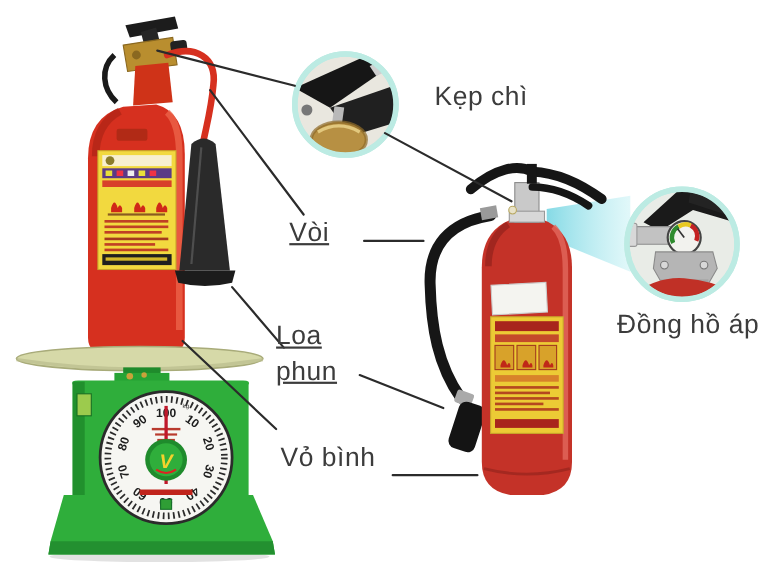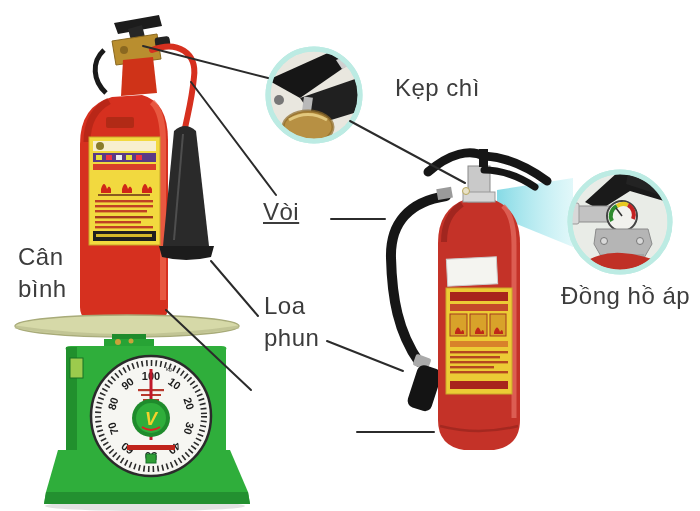--- a/index.html
+++ b/index.html
@@ -215,18 +215,18 @@
     <line x1="350" y1="121" x2="465" y2="183"></line>
     <line x1="191" y1="82" x2="276" y2="195"></line>
     <line x1="331" y1="219" x2="385" y2="219"></line>
     <line x1="211" y1="261" x2="258" y2="316"></line>
     <line x1="327" y1="341" x2="403" y2="371"></line>
     <line x1="166" y1="310" x2="251" y2="390"></line>
     <line x1="357" y1="432" x2="434" y2="432"></line>
   </g>
 </svg>
 
-<div class="lbl two-line" style="left:18px;top:241px;width:64px;">Cân bình</div>
 <div class="lbl one-line" style="left:372px;top:72px;margin-left:23px;">Kẹp chì</div>
 <div class="lbl one-line" style="left:263px;top:196px;text-decoration:underline;">Vòi</div>
-<div class="lbl two-line" style="left:264px;top:290px;width:72px;">Loa phun</div>
+<div class="lbl two-line" style="left:251px;top:290px;width:72px;text-decoration:underline;">Loa phun</div>
+<div class="lbl one-line" style="left:255px;top:401px;">Vỏ bình</div>
 <div class="lbl one-line" style="left:550px;top:280px;margin-left:11px;">Đồng hồ áp</div>
 </div>
 
 </body></html>

